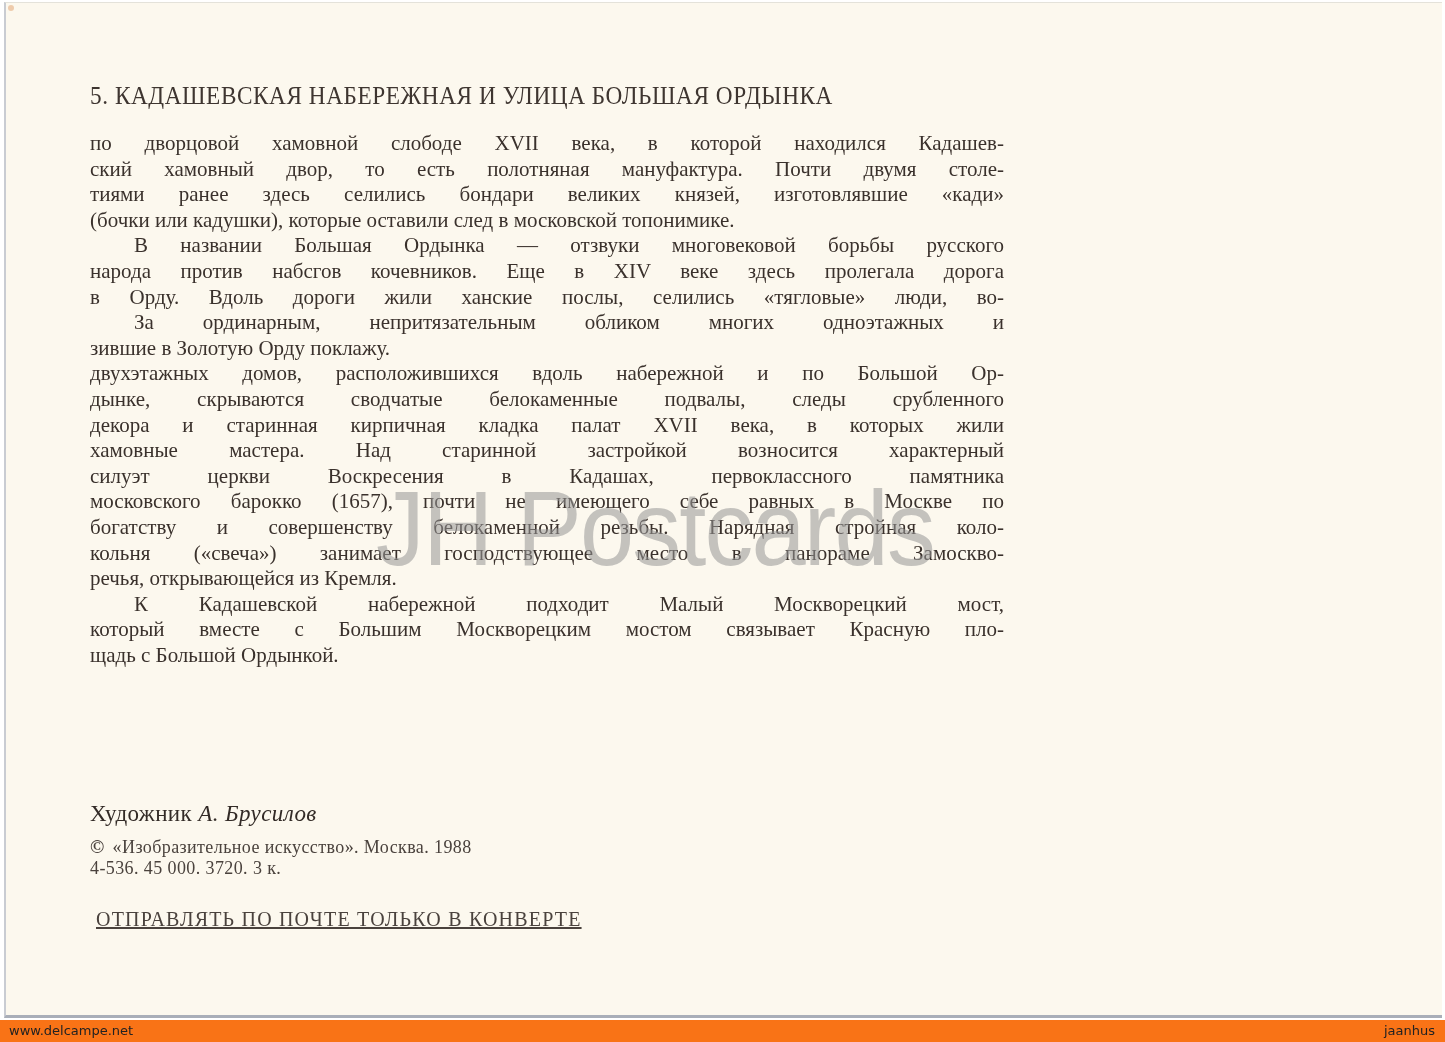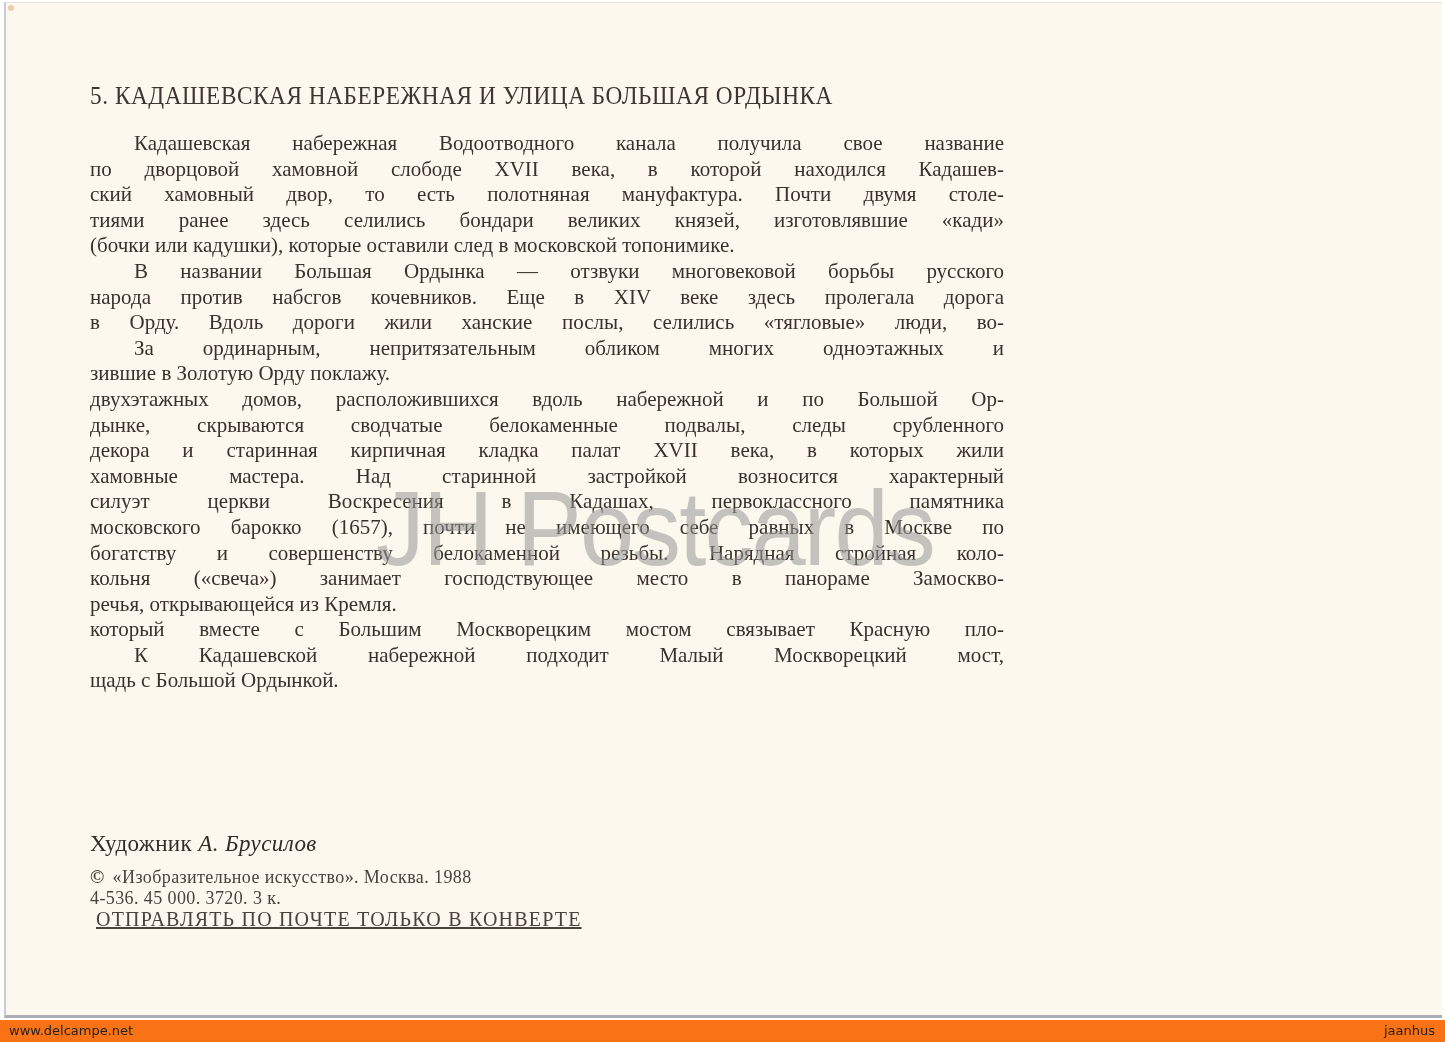--- a/index.html
+++ b/index.html
@@ -66,21 +66,21 @@
     }
     .line.last {
       text-align-last: left;
     }
     .line.indent {
       padding-left: 44px;
     }
     .footer-block {
       position: absolute;
       left: 84px;
-      top: 828px;
+      top: 798px;
       color: #3a312c;
     }
     .artist {
       font-size: 23px;
       letter-spacing: 0.4px;
       color: #332b27;
       white-space: nowrap;
     }
     .artist .name {
       font-style: italic;
@@ -149,21 +149,20 @@
 </head>
 <body>
 
 <div class="card">
   <div class="corner-mark"></div>
 
   <div class="title">5. КАДАШЕВСКАЯ НАБЕРЕЖНАЯ И УЛИЦА БОЛЬШАЯ ОРДЫНКА</div>
 
   <div class="body-text">
 
-    <span class="line indent">Кадашевская набережная Водоотводного канала получила свое название</span>
     <span class="line">по дворцовой хамовной слободе XVII века, в которой находился Кадашев-</span>
     <span class="line">ский хамовный двор, то есть полотняная мануфактура. Почти двумя столе-</span>
     <span class="line">тиями ранее здесь селились бондари великих князей, изготовлявшие «кади»</span>
     <span class="line last">(бочки или кадушки), которые оставили след в московской топонимике.</span>
 
     <span class="line indent">В названии Большая Ордынка — отзвуки многовековой борьбы русского</span>
     <span class="line">народа против набсгов кочевников. Еще в XIV веке здесь пролегала дорога</span>
     <span class="line">в Орду. Вдоль дороги жили ханские послы, селились «тягловые» люди, во-</span>
     <span class="line indent">За ординарным, непритязательным обликом многих одноэтажных и</span>
 
@@ -171,22 +170,22 @@
     <span class="line">двухэтажных домов, расположившихся вдоль набережной и по Большой Ор-</span>
     <span class="line">дынке, скрываются сводчатые белокаменные подвалы, следы срубленного</span>
     <span class="line">декора и старинная кирпичная кладка палат XVII века, в которых жили</span>
     <span class="line">хамовные мастера. Над старинной застройкой возносится характерный</span>
     <span class="line">силуэт церкви Воскресения в Кадашах, первоклассного памятника</span>
     <span class="line">московского барокко (1657), почти не имеющего себе равных в Москве по</span>
     <span class="line">богатству и совершенству белокаменной резьбы. Нарядная стройная коло-</span>
     <span class="line">кольня («свеча») занимает господствующее место в панораме Замоскво-</span>
     <span class="line last">речья, открывающейся из Кремля.</span>
 
+    <span class="line indent">К Кадашевской набережной подходит Малый Москворецкий мост,</span>
     <span class="line">который вместе с Большим Москворецким мостом связывает Красную пло-</span>
-    <span class="line indent">К Кадашевской набережной подходит Малый Москворецкий мост,</span>
     <span class="line last">щадь с Большой Ордынкой.</span>
   </div>
 
   <div class="watermark">JH Postcards</div>
 
   <div class="footer-block">
     <div class="artist">
       <span>Художник</span>
       <span class="name">А. Брусилов</span>
     </div>

